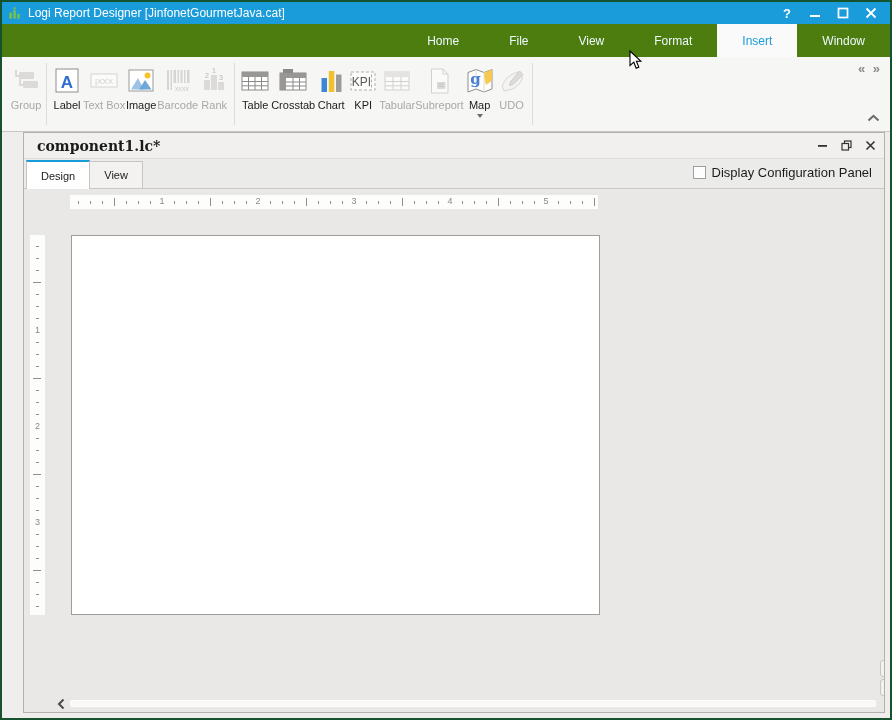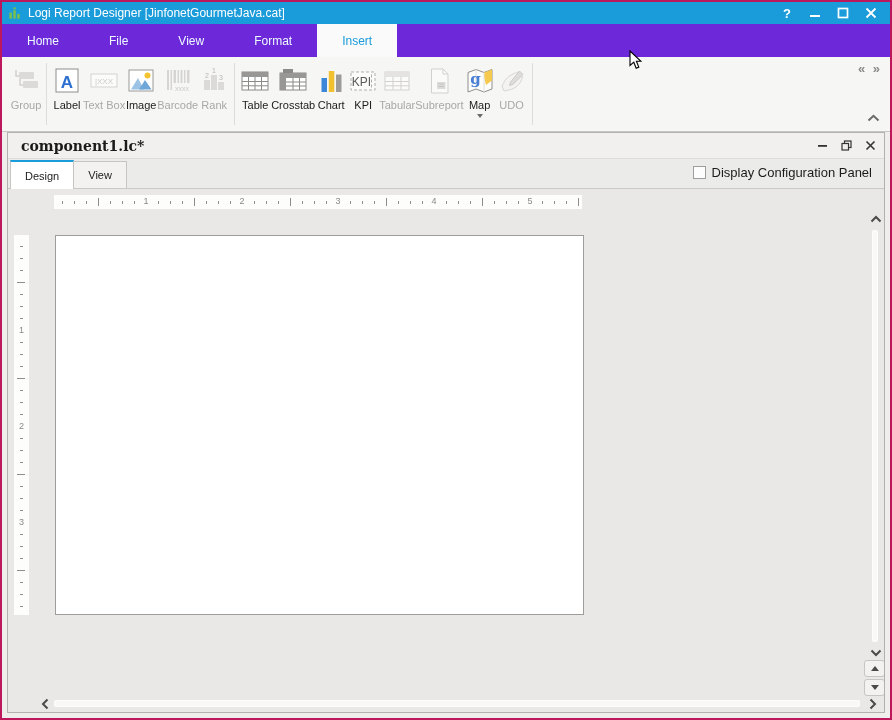--- a/index.html
+++ b/index.html
@@ -1,50 +1,50 @@
 <!DOCTYPE html>
 <html><head>
 <meta charset="utf-8">
 <style>
   * { margin:0; padding:0; box-sizing:border-box; }
   html,body { background:#d8d8d8; font-family:"Liberation Sans", sans-serif; }
   .window { position:relative; width:892px; height:720px; background:#efeeed;
-            border:2px solid #be185d; overflow:hidden; }
+            border:2px solid #14532d; overflow:hidden; }
 
   
   .titlebar { height:22px; background:#1a9bda; display:flex; align-items:center;
               color:#fff; font-size:12px; position:relative; }
   .app-icon { width:16px; height:15px; margin:0 5px 0 5px; }
   .tb-center { position:absolute; left:0; right:0; text-align:center; font-size:12px; pointer-events:none; }
   .tb-controls { margin-left:auto; display:flex; align-items:center; gap:10px; padding-right:10px; z-index:2; }
   .tb-btn { width:18px; height:16px; display:flex; align-items:center; justify-content:center;
             color:#fff; font-size:13px; font-weight:bold; cursor:default; }
 
   
-  .menubar { height:33px; background:#6d28d9; display:flex; align-items:stretch; color:#eefaff; font-size:12px; }
+  .menubar { height:33px; background:#4d7c0f; display:flex; align-items:stretch; color:#eefaff; font-size:12px;justify-content:flex-end; }
   .menu-item { display:flex; align-items:center; padding:0 25px; cursor:default; }
   .menu-item.active { background:#fafafa; color:#1a9bda; }
   .quick-start { margin-left:auto; display:flex; align-items:center; padding:0 18px; }
 
   
   .ribbon { height:75px; background:#f6f6f5; border-bottom:1px solid #c8c7c6; position:relative;
             display:flex; align-items:flex-start; padding:4px 0 0 8px; }
   .rsep { width:1px; height:62px; background:#dddcdb; margin:2px 4px 0 4px; }
   .rbtn { display:flex; flex-direction:column; align-items:center; padding-top:2px; cursor:default; }
   .rbtn .ricon { height:36px; display:flex; align-items:center; justify-content:center; }
   .rbtn .rlabel { font-size:11px; color:#1c1c1c; text-align:center; line-height:1.15; max-width:54px; }
   .rbtn.disabled .rlabel { color:#a9a8a7; }
   .rbtn .rdrop { width:0; height:0; border-left:3.5px solid transparent; border-right:3.5px solid transparent;
                  border-top:4px solid #6d6c6b; margin-top:2px; }
   .ribbon-ovf { position:absolute; top:4px; right:8px; color:#8a8988; font-size:13px;
                 font-weight:bold; letter-spacing:2px; cursor:default; }
   .ribbon-collapse { position:absolute; bottom:5px; right:10px; cursor:default; }
 
   
-  .doc-area { position:absolute; left:5px; right:5px; top:130px; height:581px;
+  .doc-area { position:absolute; left:21px; right:5px; top:130px; height:581px;
               border:1px solid #b2b1b0; background:#e9e8e7; }
   .doc-header { height:26px; background:#f1f0ef; border-bottom:1px solid #dddcdb;
                 display:flex; align-items:center; padding:0 8px 0 13px; }
   .doc-title { font-family:"DejaVu Serif", serif; font-weight:bold; font-size:14px; color:#1a1a1a; }
   .doc-controls { margin-left:auto; display:flex; align-items:center; gap:13px; }
   .doc-controls span { display:flex; cursor:default; }
 
   .tabrow { height:30px; background:#ebebea; border-bottom:1px solid #c9c8c7;
             display:flex; align-items:flex-end; position:relative; }
   .doc-tab { height:27px; display:flex; align-items:center; justify-content:center;
@@ -122,20 +122,21 @@
     </div>
   </div>
 
   <div class="menubar">
     <div style="display:flex;align-items:stretch;">
         <div class="menu-item">Home</div>
         <div class="menu-item">File</div>
         <div class="menu-item">View</div>
         <div class="menu-item">Format</div>
         <div class="menu-item active">Insert</div>
+        <div class="menu-item">Window</div>
       </div>
   </div>
 
   <div class="ribbon">
     <div style="display:flex;align-items:flex-start;">
         <div class="rbtn disabled">
           <span class="ricon">
             <svg width="32" height="32" viewBox="0 0 32 32">
               <path d="M6 5 v6 h3" fill="none" stroke="#d2d1d0" stroke-width="1.5"></path>
               <rect x="9" y="7" width="15" height="7" rx="1" fill="#dbdad9"></rect>

